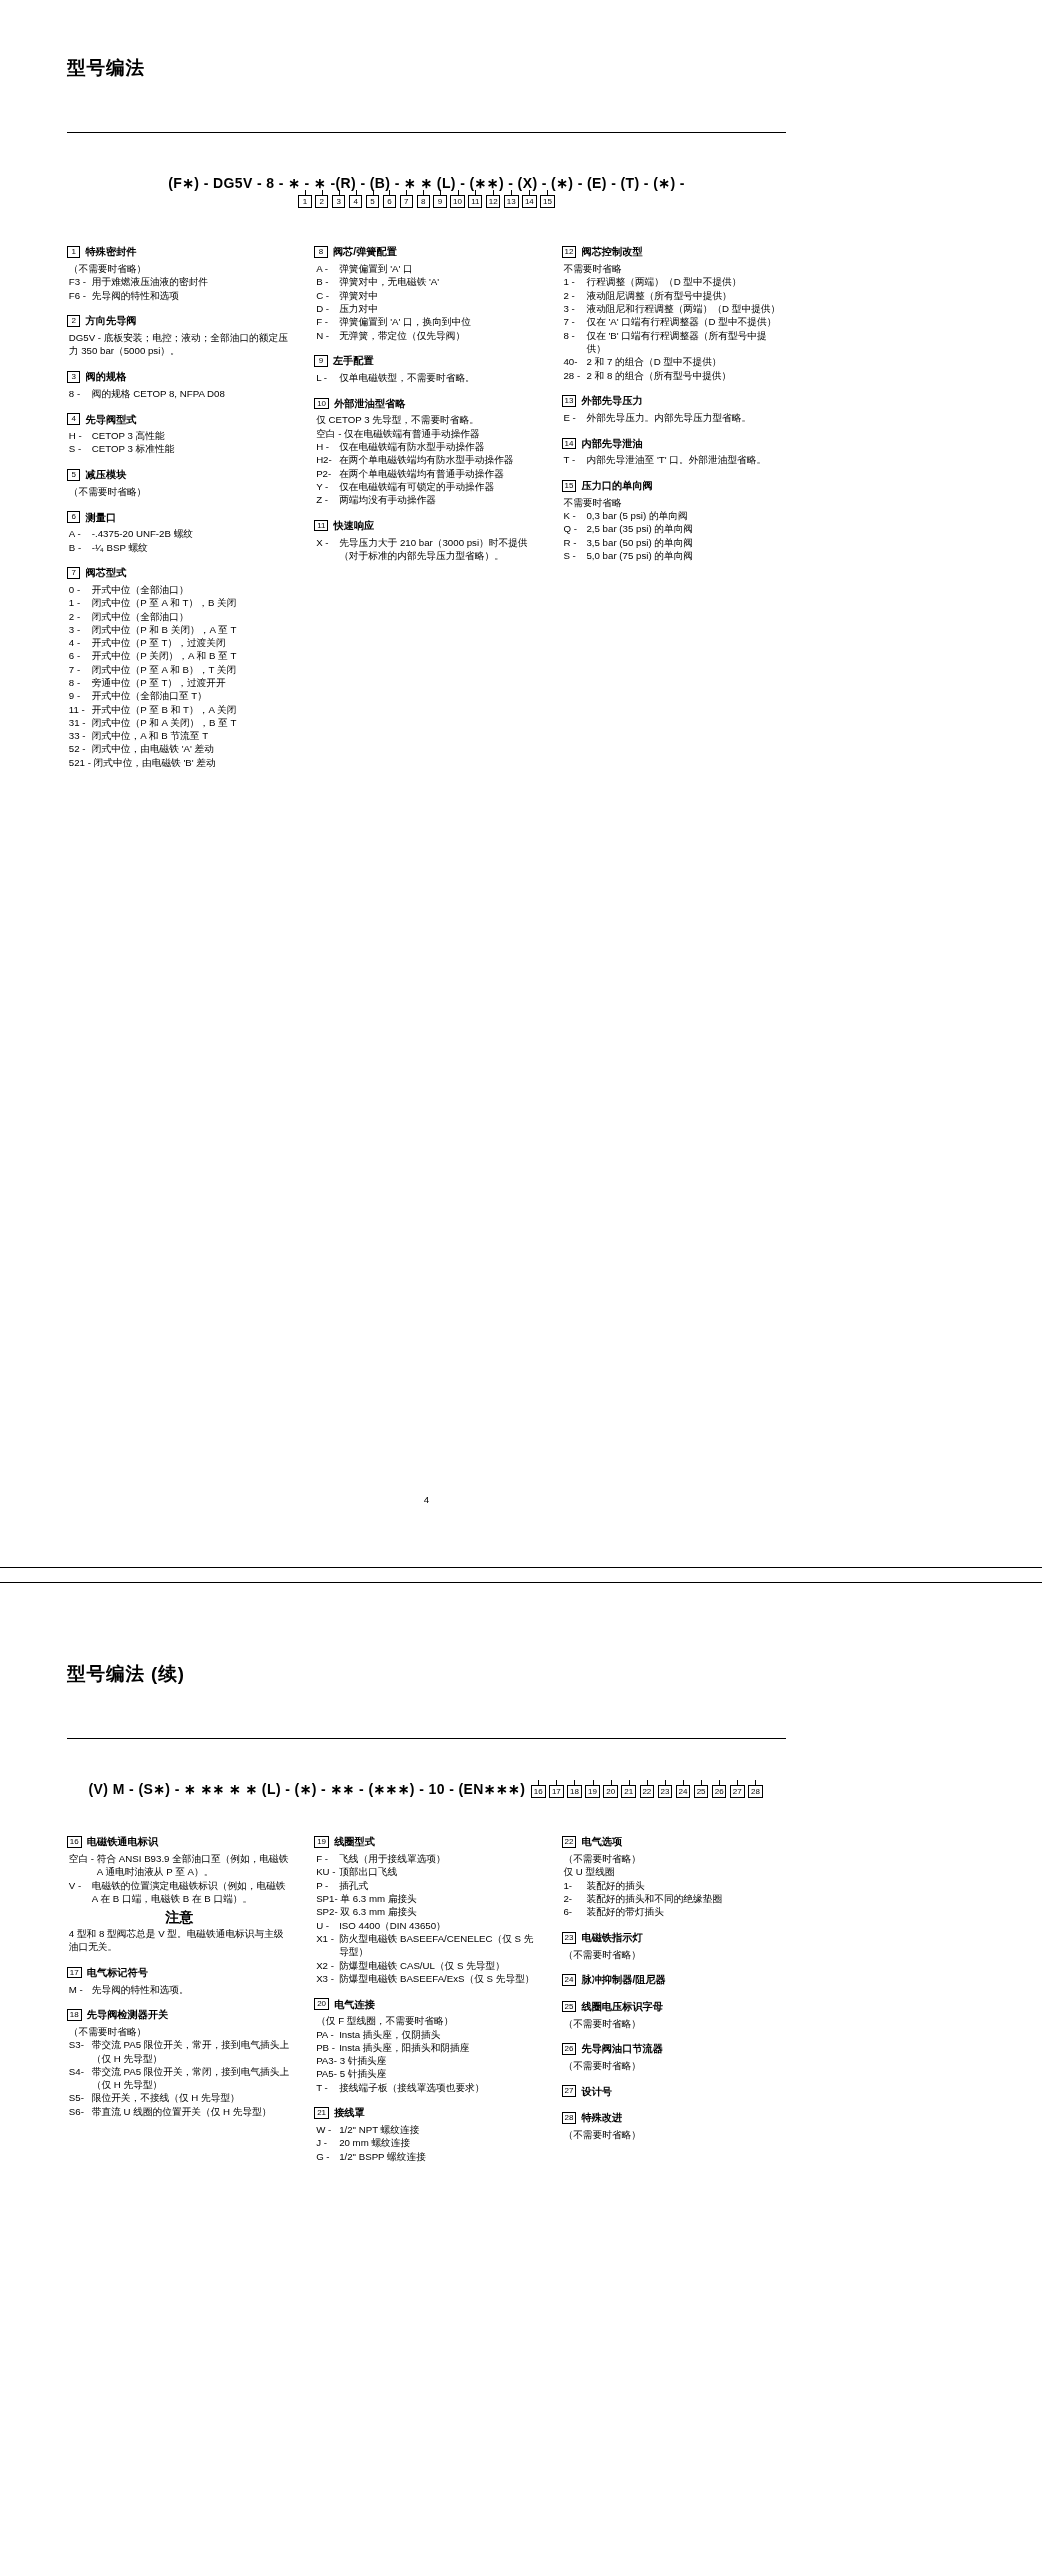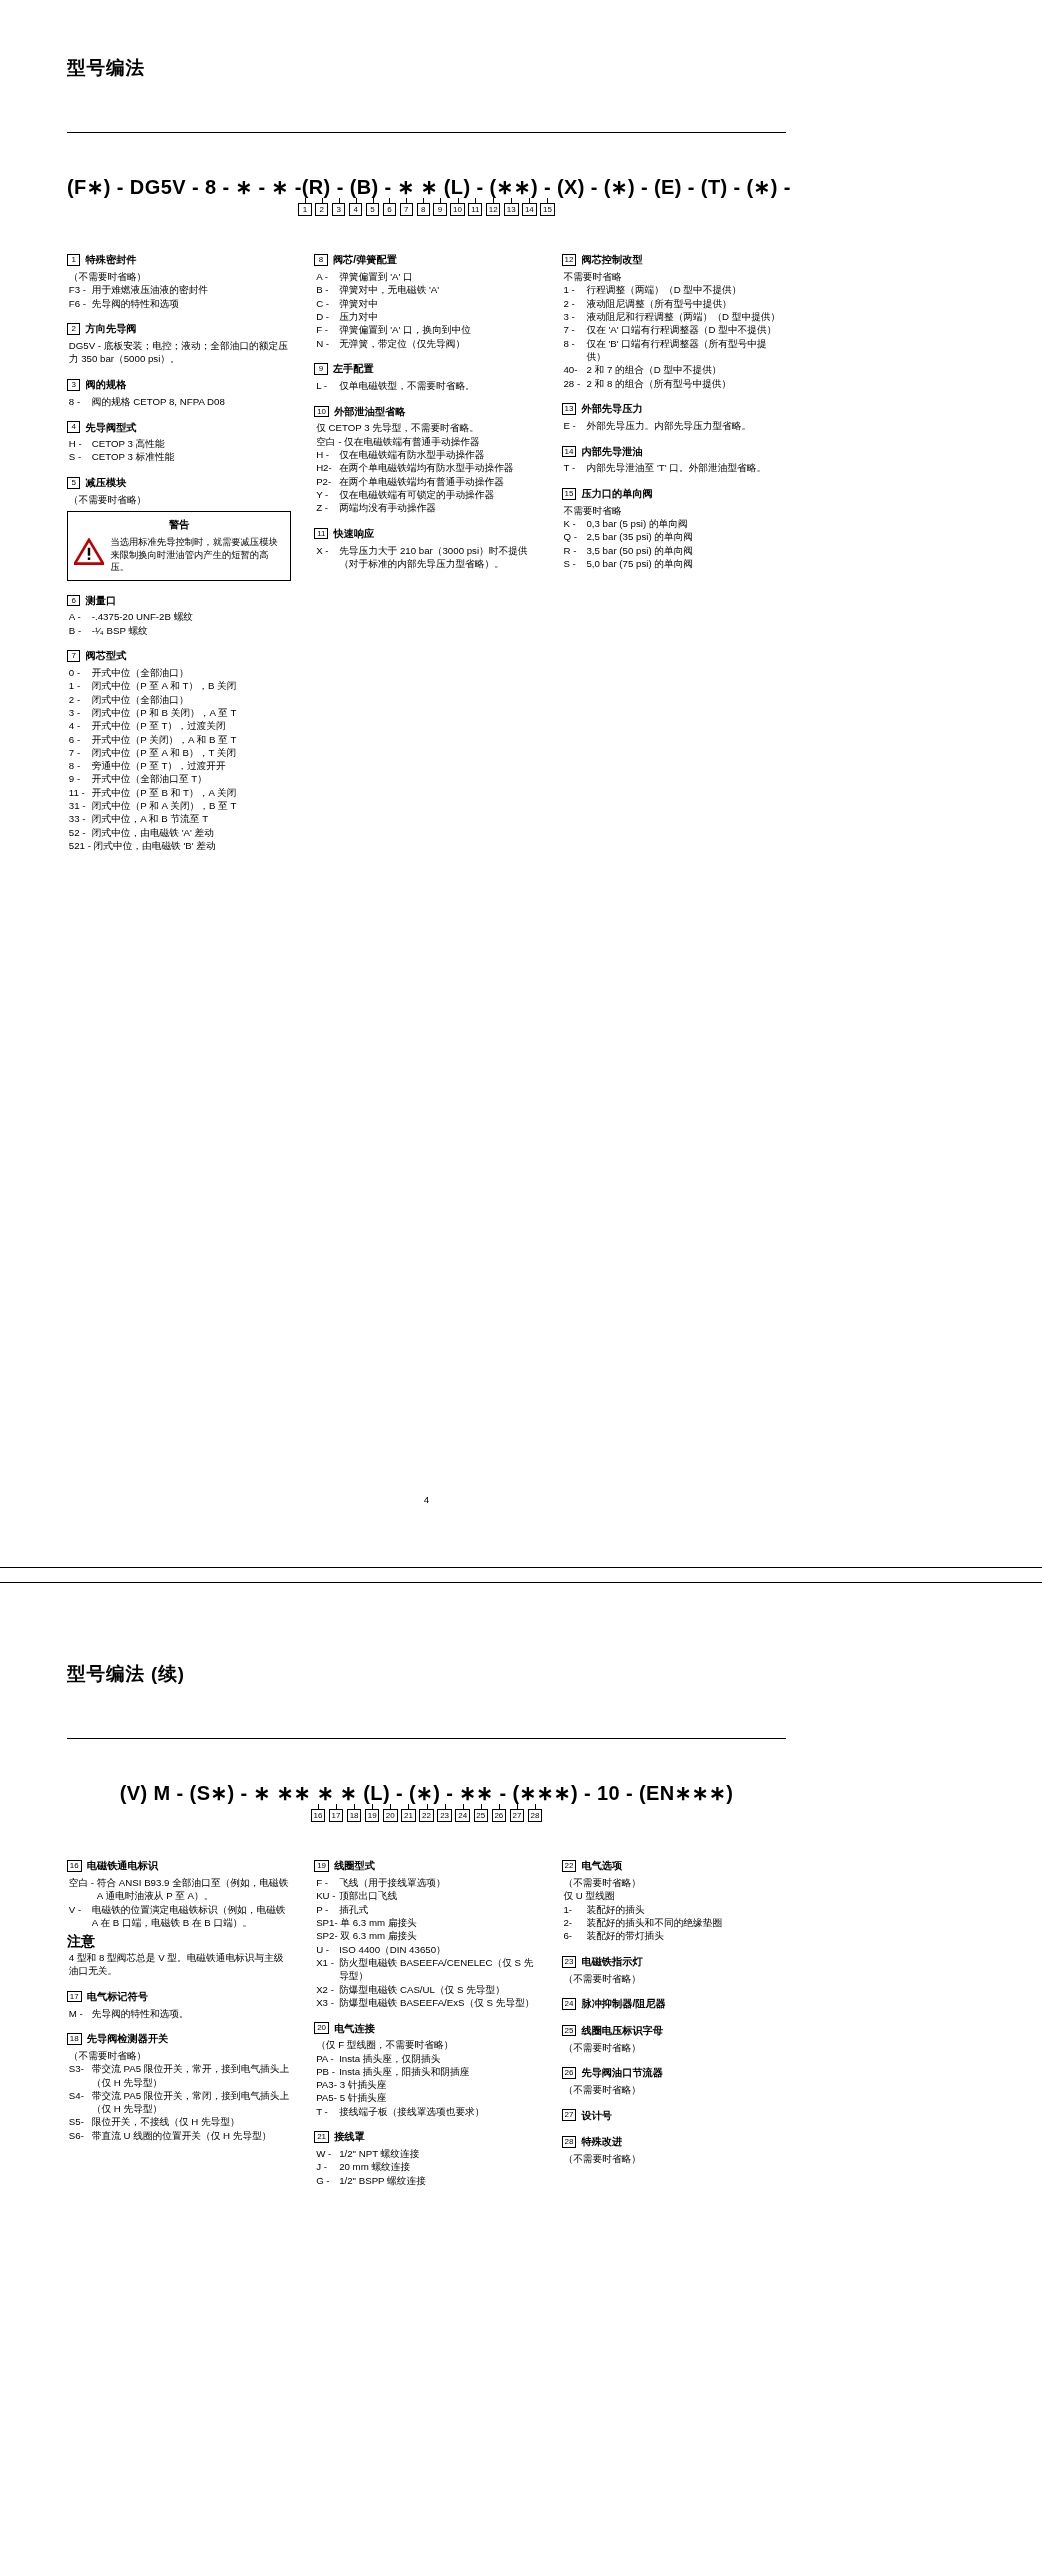--- a/index.html
+++ b/index.html
@@ -29,21 +29,21 @@
     border-top: 1.8px solid #000;
     margin-top: 42px;
   }
 
   
   .code-block {
     margin-top: 42px;
     text-align: center;
   }
   .code-line {
-    font-size: 20px;
+    font-size: 14px;
     font-weight: bold;
     letter-spacing: 0.4px;
     white-space: nowrap;
     display: inline-block;
   }
   .num-row {
     margin-top: 0;
     white-space: nowrap;
     display: inline-block;
     position: relative;
@@ -105,21 +105,21 @@
     padding-left: 1.8px;
   }
   .row { display: flex; }
   .row .k {
     flex: 0 0 auto;
     white-space: pre;
     min-width: 23px;
   }
   .row .v { flex: 1 1 auto; }
   .plain { display: block; }
-  .note-title { font-weight: bold; margin-top: 3.5px; }
+  .note-title { font-weight: bold; text-align: center; margin-top: 3.5px; }
 
   
   .warnbox {
     border: 0.9px solid #000;
     margin-top: 5.3px;
     padding: 5.3px 6.2px 7px 6.2px;
   }
   .warn-title {
     text-align: center;
     font-weight: bold;
@@ -219,31 +219,20 @@
           </div>
         </div>
         <div class="item">
           <div class="item-head">
             <span class="badge">5</span>
             <span>减压模块</span>
           </div>
           <div class="item-body">
             <div class="plain">（不需要时省略）</div>
           </div>
-          <div class="warnbox">
-            <div class="warn-title">警告</div>
-            <div class="warn-body">
-              <span class="warn-tri"><svg width="30" height="26.6" viewBox="0 0 34 30">
-                  <polygon points="17,2 33,29 1,29" fill="#ffffff" stroke="#c00000" stroke-width="3"></polygon>
-                  <rect x="15.6" y="11" width="2.8" height="9" fill="#000"></rect>
-                  <rect x="15.6" y="22" width="2.8" height="2.8" fill="#000"></rect>
-                </svg></span>
-              <span class="warn-text">当选用标准先导控制时，就需要减压模块来限制换向时泄油管内产生的短暂的高压。</span>
-            </div>
-          </div>
         </div>
         <div class="item">
           <div class="item-head">
             <span class="badge">6</span>
             <span>测量口</span>
           </div>
           <div class="item-body">
             <div class="row">
               <span class="k">A - </span>
               <span class="v">-.4375-20 UNF-2B 螺纹</span>

